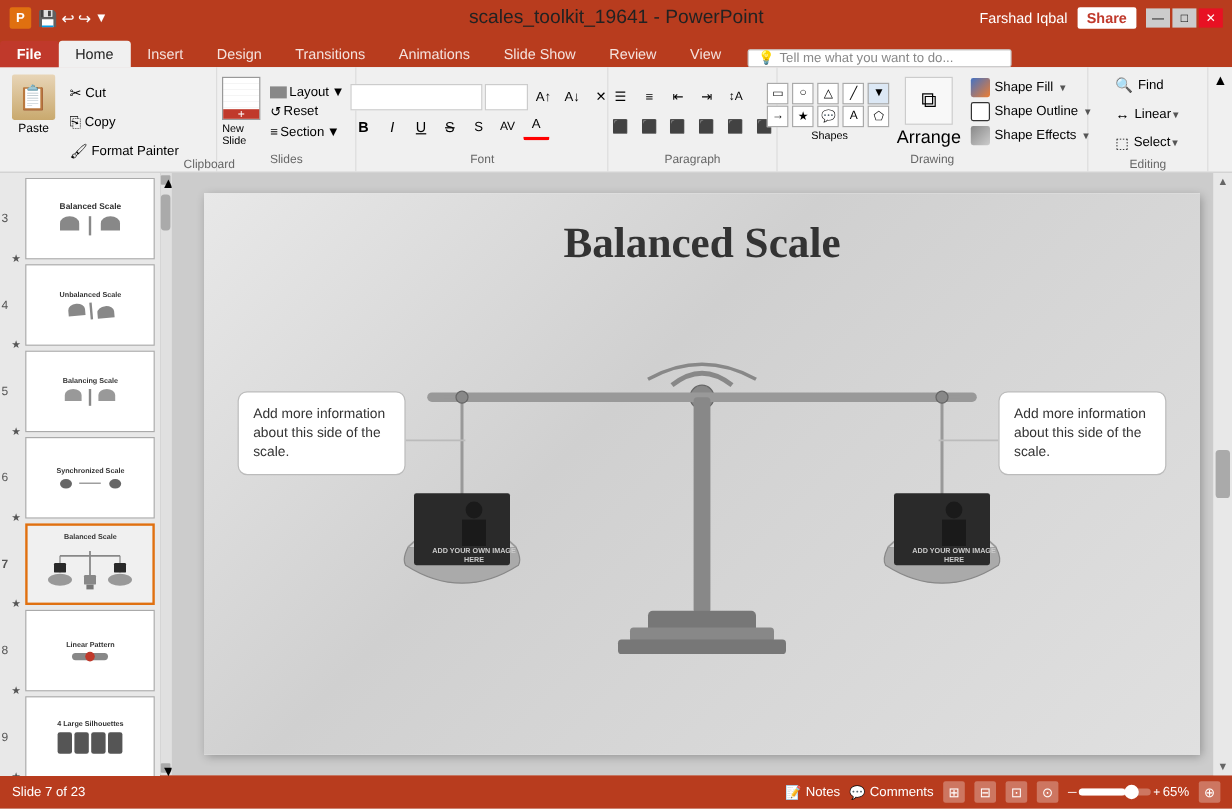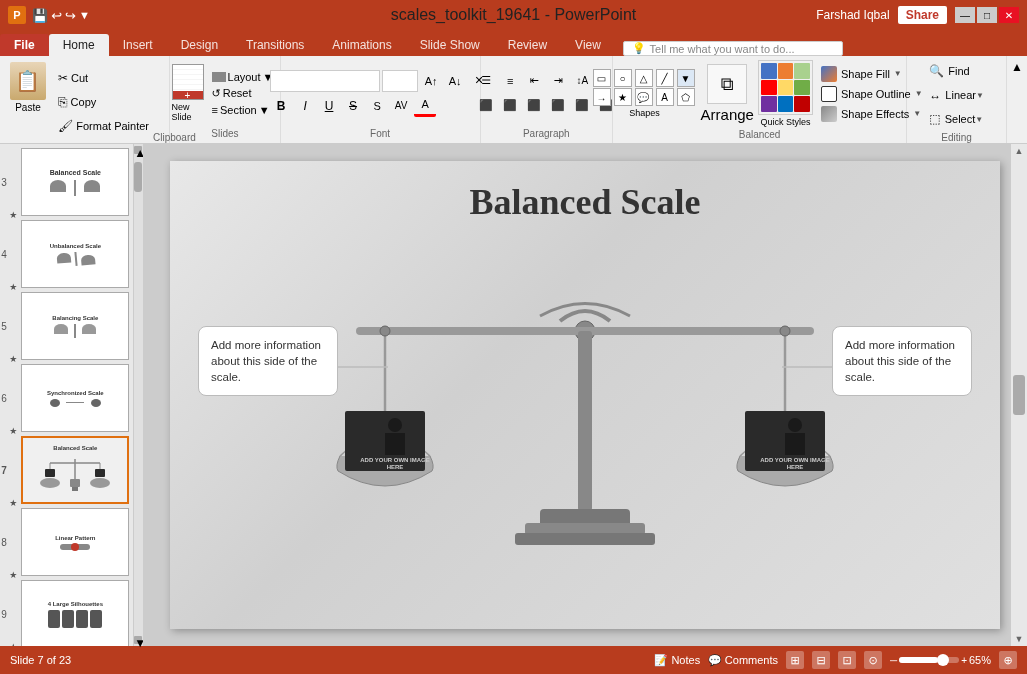--- a/index.html
+++ b/index.html
@@ -280,53 +280,39 @@
           <div style="width:18px;height:18px;border:1px solid #aaa;display:flex;align-items:center;justify-content:center;font-size:10px;background:white;">💬</div>
           <div style="width:18px;height:18px;border:1px solid #aaa;display:flex;align-items:center;justify-content:center;font-size:10px;background:white;">A</div>
           <div style="width:18px;height:18px;border:1px solid #aaa;display:flex;align-items:center;justify-content:center;font-size:10px;background:white;">⬠</div>
         </div>
         <span style="font-size:9px;">Shapes</span>
       </div>
       <div style="display:flex;flex-direction:column;align-items:center;gap:2px;cursor:pointer;">
         <div style="width:40px;height:40px;background:#f8f8f8;border:1px solid #ccc;display:flex;align-items:center;justify-content:center;font-size:18px;">⧉</div>
         <span style="font-size:15px;">Arrange</span>
       </div>
-      <div style="display:flex;flex-direction:column;align-items:center;gap:2px;cursor:pointer;">
-        <div class="quick-styles-box">
-          <div class="qs-cell" style="background:#4472c4;"></div>
-          <div class="qs-cell" style="background:#ed7d31;"></div>
-          <div class="qs-cell" style="background:#a9d18e;"></div>
-          <div class="qs-cell" style="background:#ff0000;"></div>
-          <div class="qs-cell" style="background:#ffd966;"></div>
-          <div class="qs-cell" style="background:#70ad47;"></div>
-          <div class="qs-cell" style="background:#7030a0;"></div>
-          <div class="qs-cell" style="background:#0070c0;"></div>
-          <div class="qs-cell" style="background:#c00000;"></div>
-        </div>
-        <span style="font-size:9px;">Quick Styles</span>
-      </div>
       <div style="display:flex;flex-direction:column;gap:2px;">
         <div class="drawing-btn">
           <div class="drawing-btn-icon" style="background:linear-gradient(135deg,#4472c4,#ed7d31);"></div>
           <span>Shape Fill</span>
           <span class="dropdown-arrow">▼</span>
         </div>
         <div class="drawing-btn">
           <div class="drawing-btn-icon" style="background:white;border:1px solid #333;"></div>
           <span>Shape Outline</span>
           <span class="dropdown-arrow">▼</span>
         </div>
         <div class="drawing-btn">
           <div class="drawing-btn-icon" style="background:linear-gradient(135deg,#888,#ccc);"></div>
           <span>Shape Effects</span>
           <span class="dropdown-arrow">▼</span>
         </div>
       </div>
     </div>
-    <div class="ribbon-group-label">Balanced</div>
+    <div class="ribbon-group-label">Drawing</div>
   </div>
 
   <div class="ribbon-group" style="flex-direction:column;min-width:100px;">
     <div style="flex:1;display:flex;flex-direction:column;gap:2px;justify-content:center;">
       <div class="rbn-btn-small">
         <span style="font-size:12px;margin-right:4px;">🔍</span>
         <span>Find</span>
       </div>
       <div class="rbn-btn-small">
         <span style="font-size:12px;margin-right:4px;">↔</span>

